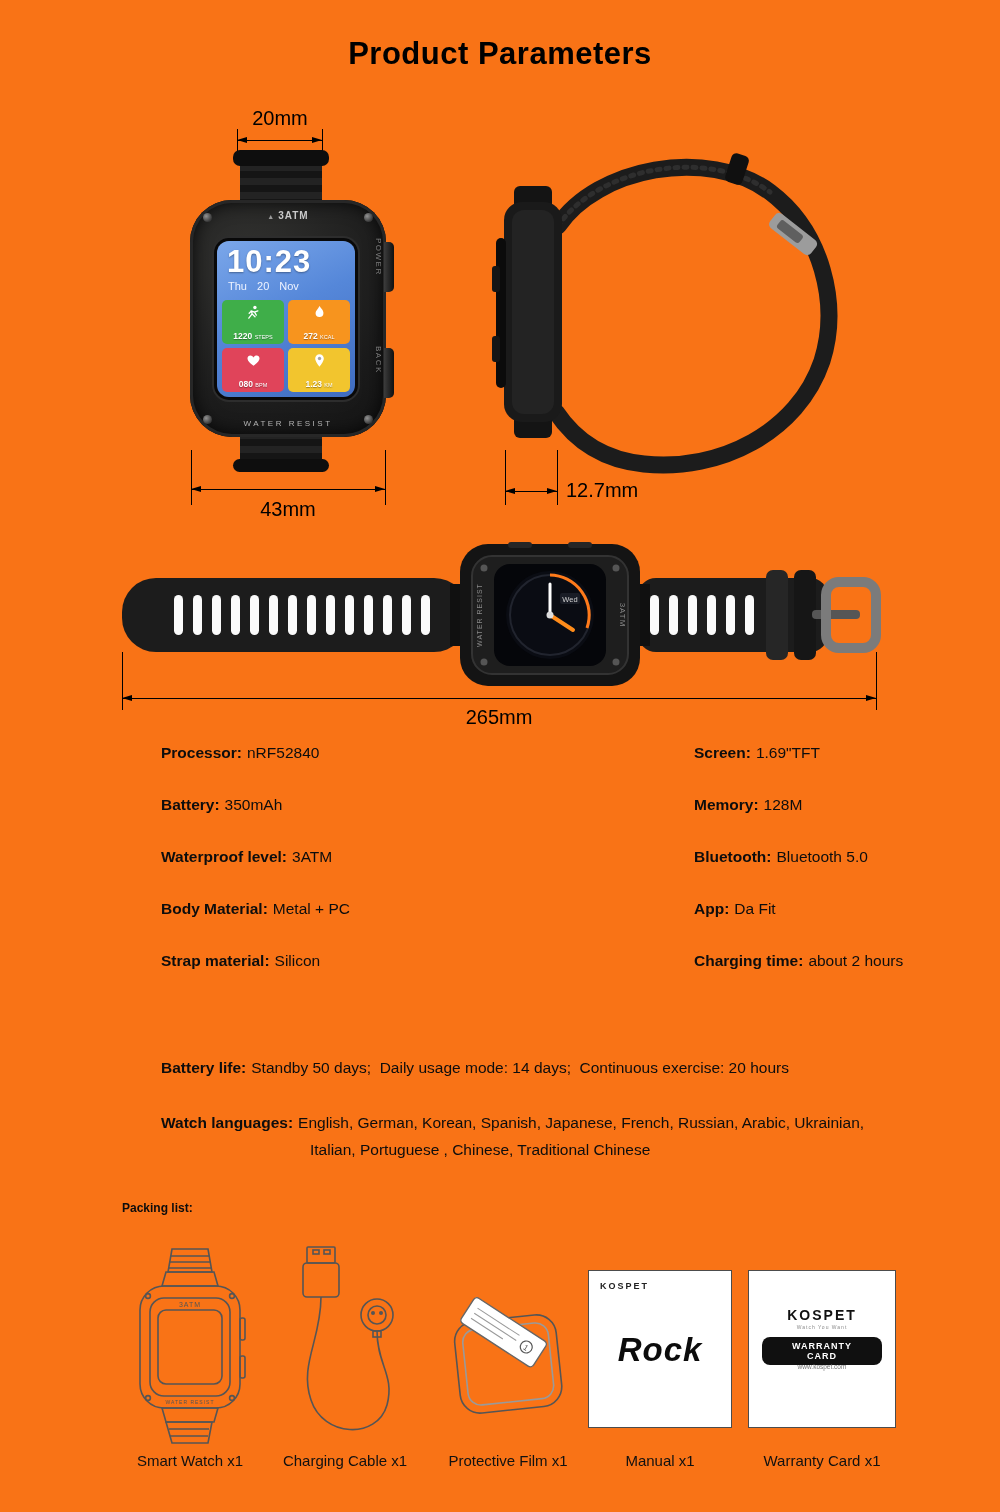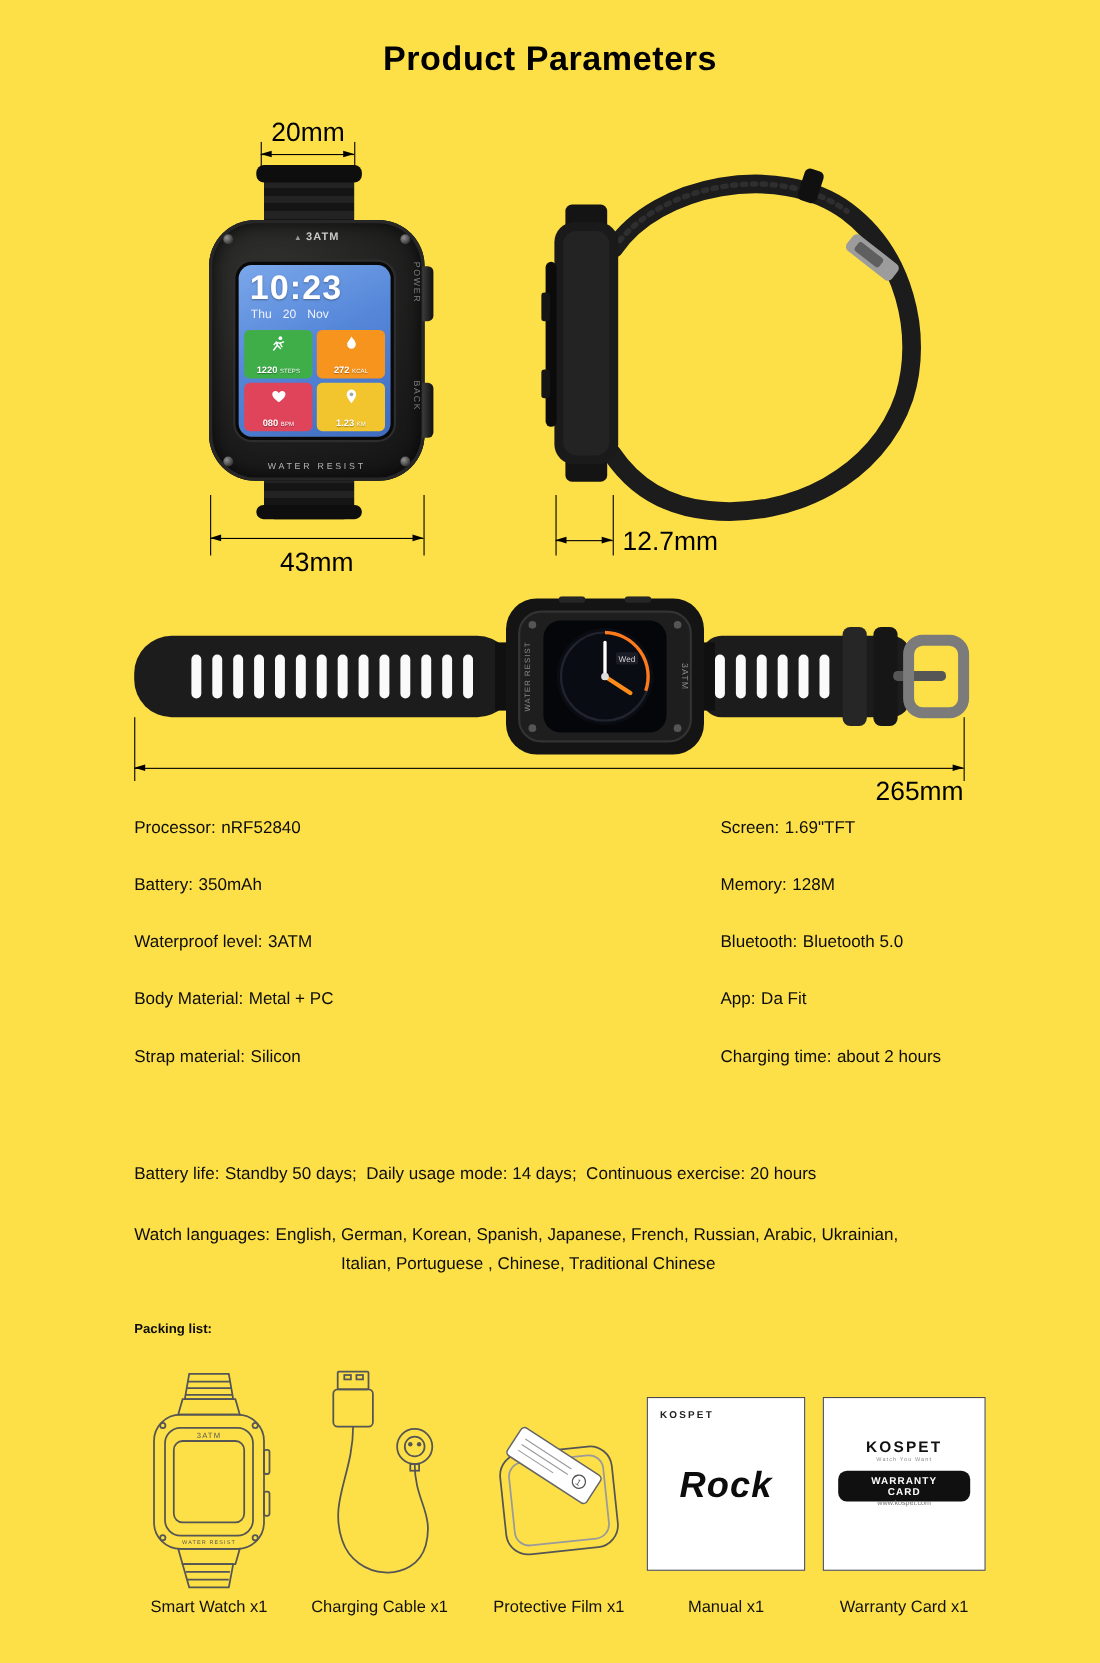--- a/index.html
+++ b/index.html
@@ -1,25 +1,25 @@
 <!DOCTYPE html>
 <html><head>
 <meta charset="utf-8">
 <style>
   * { box-sizing: border-box; }
   html,body { margin:0; padding:0; background:#fff; }
   body { font-family:"Liberation Sans", sans-serif; }
-  #canvas { position:relative; width:1000px; height:1512px; margin:0 auto; background:#fde047; overflow:hidden; }
+  #canvas { position:relative; width:1000px; height:1512px; margin:0 auto; background:#f97316; overflow:hidden; }
   .abs { position:absolute; }
 
   .page-title { position:absolute; left:0; top:36px; width:1000px; text-align:center;
     font-size:31px; font-weight:bold; color:#000; letter-spacing:.5px; }
 
   
-  .dim-label { position:absolute; font-size:24px; color:#000; }
+  .dim-label { position:absolute; font-size:20px; color:#000; }
   .dim-h { position:absolute; border-top:1px solid #000; }
   .dim-h::before,.dim-h::after { content:""; position:absolute; top:-4px;
     border-top:3.5px solid transparent; border-bottom:3.5px solid transparent; }
   .dim-h::before { left:0; border-right:10px solid #000; }
   .dim-h::after  { right:0; border-left:10px solid #000; }
   .ext-v { position:absolute; border-left:1px solid #000; }
 
   
   .strap { position:absolute; left:50px; width:82px;
     background:repeating-linear-gradient(180deg,#232323 0 7px,#151515 7px 14px); }
@@ -52,21 +52,21 @@
   .tiles { position:absolute; left:5px; right:5px; bottom:5px; height:92px;
     display:grid; grid-template-columns:1fr 1fr; grid-template-rows:1fr 1fr; gap:4px; }
   .tile { position:relative; border-radius:5px; display:flex; flex-direction:column;
     align-items:center; justify-content:flex-end; padding-bottom:3px; }
   .tile svg { position:absolute; top:5px; }
   .tile-text { font-size:8.5px; font-weight:bold; color:#fff; text-shadow:0 1px 1px rgba(0,0,0,.35); }
   .tile-text .unit { font-size:5.5px; font-weight:normal; }
 
   
   .spec { position:absolute; font-size:15.5px; color:#0d0d0d; }
-  .spec b { font-weight:normal; margin-right:5px; }
+  .spec b { font-weight:bold; margin-right:5px;margin-left:39px; }
   .spec span { white-space:pre-wrap; }
   .lang-line2 { margin-left:188px; margin-top:9px; white-space:pre-wrap; }
   .pack-heading { position:absolute; font-size:12px; font-weight:bold; color:#0d0d0d; }
 
   
   .pack-label { position:absolute; width:180px; text-align:center; font-size:15px; color:#111; }
   .doc-box { position:absolute; background:#fff; border:1.5px solid #4c4c4c; }
   .manual-brand { position:absolute; left:11px; top:10px; font-size:9px; font-weight:bold;
     letter-spacing:2px; color:#222; }
   .manual-title { position:absolute; left:0; right:0; top:60px; text-align:center;
@@ -229,21 +229,21 @@
     <rect x="442" y="51" width="20" height="11" rx="2" fill="#1a1d26"></rect>
     <text x="452" y="59.5" font-size="7.5" fill="#cfcfcf" text-anchor="middle">Wed</text>
     <line x1="432" y1="73" x2="432" y2="42" stroke="#fff" stroke-width="3" stroke-linecap="round"></line>
     <line x1="432" y1="73" x2="455" y2="88" stroke="#ff8c1a" stroke-width="4" stroke-linecap="round"></line>
     <circle cx="432" cy="73" r="3.5" fill="#ddd"></circle>
   </svg>
 
   <div class="ext-v" style="left:122px; top:652px; height:58px;"></div>
   <div class="ext-v" style="left:876px; top:652px; height:58px;"></div>
   <div class="dim-h" style="left:122px; top:698px; width:754px;"></div>
-  <div class="dim-label" style="left:122px; top:706px; width:754px; text-align:right;">265mm</div>
+  <div class="dim-label" style="left:122px; top:706px; width:754px; text-align:center;">265mm</div>
 
   <div class="spec" style="left:122px; top:744px;"><b>Processor:</b><span>nRF52840</span></div>
   <div class="spec" style="left:122px; top:796px;"><b>Battery:</b><span>350mAh</span></div>
   <div class="spec" style="left:122px; top:848px;"><b>Waterproof level:</b><span>3ATM</span></div>
   <div class="spec" style="left:122px; top:900px;"><b>Body Material:</b><span>Metal + PC</span></div>
   <div class="spec" style="left:122px; top:952px;"><b>Strap material:</b><span>Silicon</span></div>
 
   <div class="spec" style="left:655px; top:744px;"><b>Screen:</b><span>1.69"TFT</span></div>
   <div class="spec" style="left:655px; top:796px;"><b>Memory:</b><span>128M</span></div>
   <div class="spec" style="left:655px; top:848px;"><b>Bluetooth:</b><span>Bluetooth 5.0</span></div>

